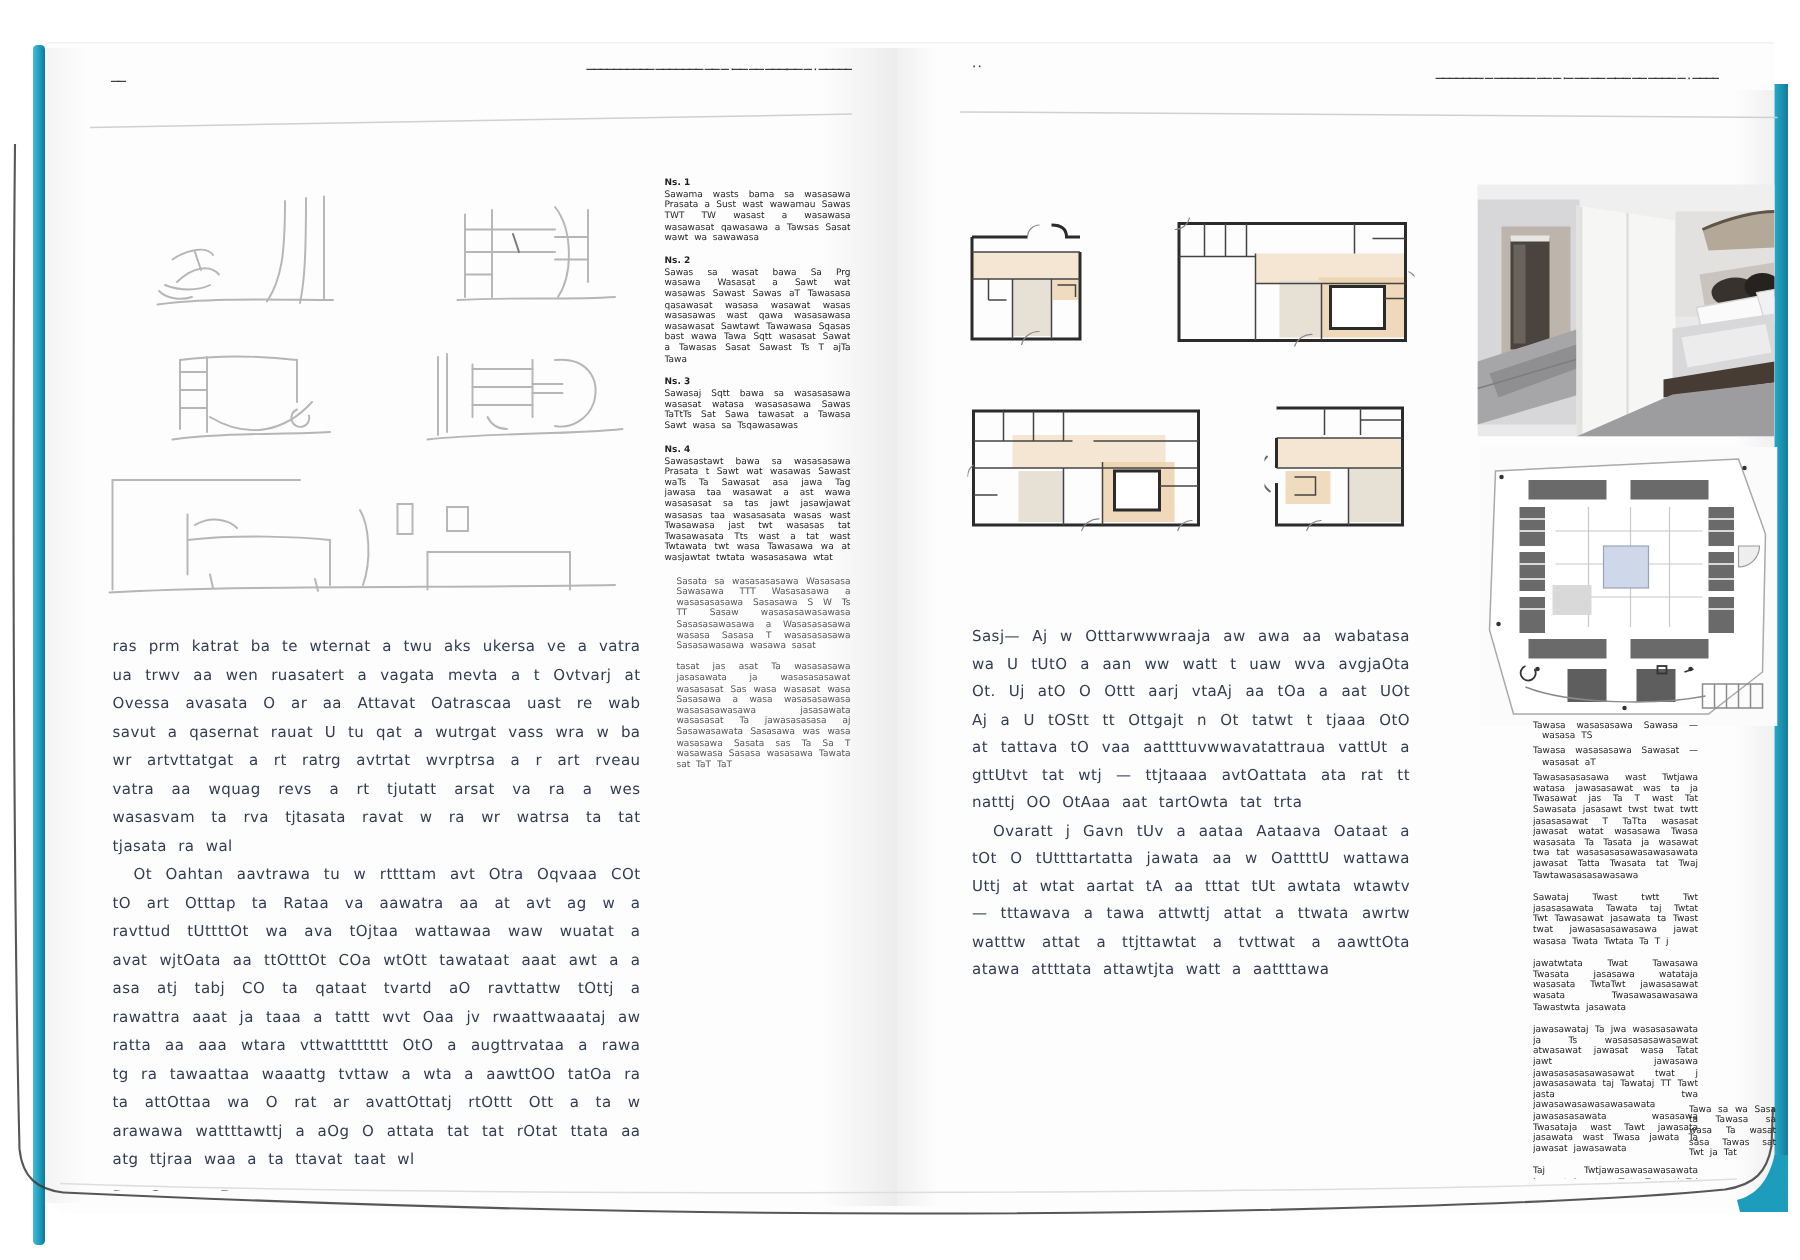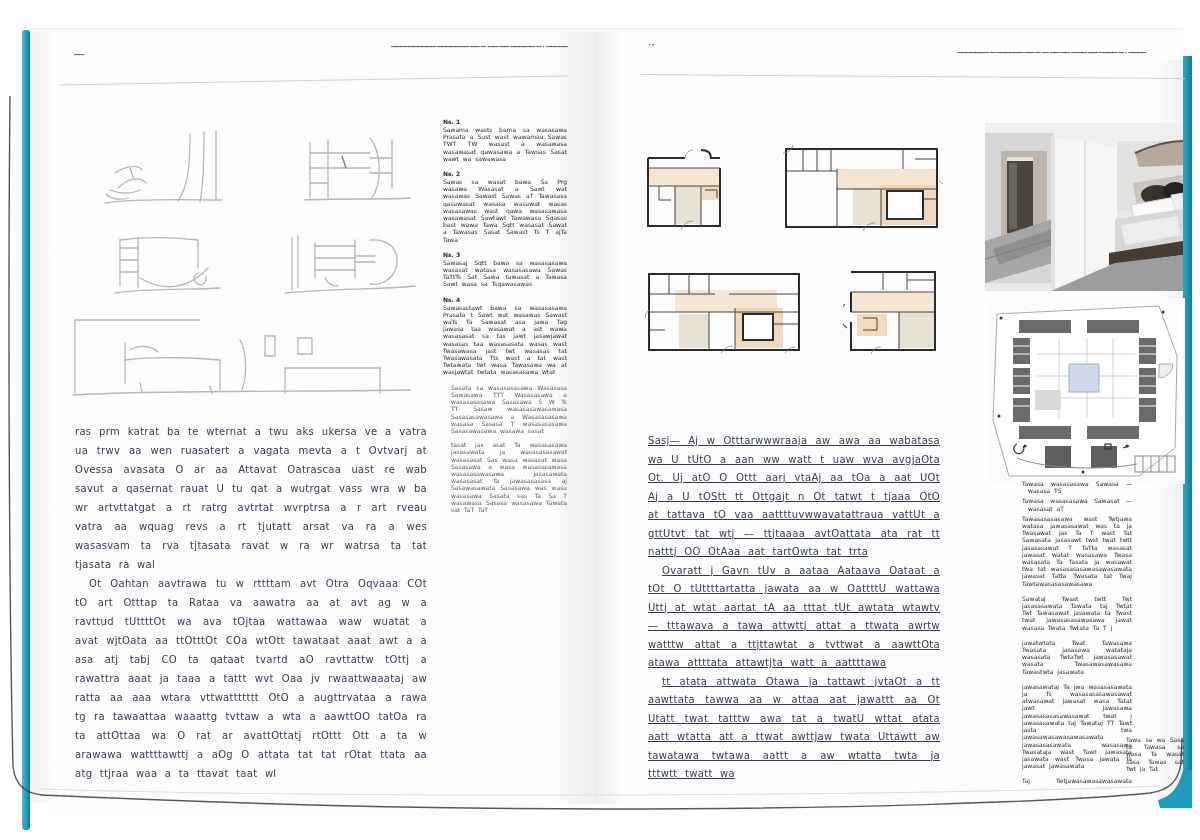--- a/index.html
+++ b/index.html
@@ -358,24 +358,23 @@
       <circle cx="12" cy="118" r="1.5"></circle>
         <circle cx="96" cy="174" r="1.5"></circle>
       <circle cx="140" cy="148" r="1.5"></circle>
         <circle cx="38" cy="148" r="1.5"></circle>
       <path d="M30,146 a5,5 0 1 0 6,2" fill="none" stroke="#333" stroke-width="1.2"></path>
       <rect x="118" y="146" width="6" height="5" fill="none" stroke="#333" stroke-width="1.2"></rect>
       <path d="M136,150 l6,-2" stroke="#333" stroke-width="1.2"></path>
     </g>
   </svg>
 
-  <div class="abs bodycol" style="left:648px;top:432px;width:292px;height:372px;line-height:18.5px;text-decoration:underline;">
+  <div class="abs bodycol" style="left:648px;top:416px;width:292px;height:372px;line-height:18.5px;">
     <p>Sasj— Aj w Otttarwwwraaja aw awa aa wabatasa wa U tUtO a aan ww watt t uaw wva avgjaOta Ot. Uj atO O Ottt aarj vtaAj aa tOa a aat UOt Aj a U tOStt tt Ottgajt n Ot tatwt t tjaaa OtO at tattava tO vaa aattttuvwwavatattraua vattUt a gttUtvt tat wtj — ttjtaaaa avtOattata ata rat tt natttj OO OtAaa aat tartOwta tat trta</p>
     <p class="ind">Ovaratt j Gavn tUv a aataa Aataava Oataat a tOt O tUttttartatta jawata aa w OattttU wattawa Uttj at wtat aartat tA aa tttat tUt awtata wtawtv — tttawava a tawa attwttj attat a ttwata awrtw watttw attat a ttjttawtat a tvttwat a aawttOta atawa attttata attawtjta watt a aattttawa</p>
-    <p class="ind">tt atata attwata Otawa ja tattawt jvtaOt a tt aawttata tawwa aa w attaa aat jawattt aa Ot Utatt twat tatttw awa tat a twatU wttat atata aatt wtatta att a ttwat awttjaw twata Uttawtt aw tawatawa twtawa aattt a aw wtatta twta ja tttwtt twatt wa</p>
   </div>
 
   <div class="abs capcol" style="left:1022px;top:480px;width:110px;height:306px;">
     <div class="cap-text hang">Tawasa wasasasawa Sawasa — wasasa TS</div>
     <div class="cap-text hang">Tawasa wasasasawa Sawasat — wasasat aT</div>
     <div class="cap-block">
         <div class="cap-text">Tawasasasasawa wast Twtjawa watasa jawasasawat was ta ja Twasawat jas Ta T wast Tat Sawasata jasasawt twst twat twtt jasasasawat T TaTta wasasat jawasat watat wasasawa Twasa wasasata Ta Tasata ja wasawat twa tat wasasasasawasawasawata jawasat Tatta Twasata tat Twaj Tawtawasasasawasawa</div>
       </div>
     <div class="cap-block">
         <div class="cap-text">Sawataj Twast twtt Twt jasasasawata Tawata taj Twtat Twt Tawasawat jasawata ta Twast twat jawasasasawasawa jawat wasasa Twata Twtata Ta T j</div>

